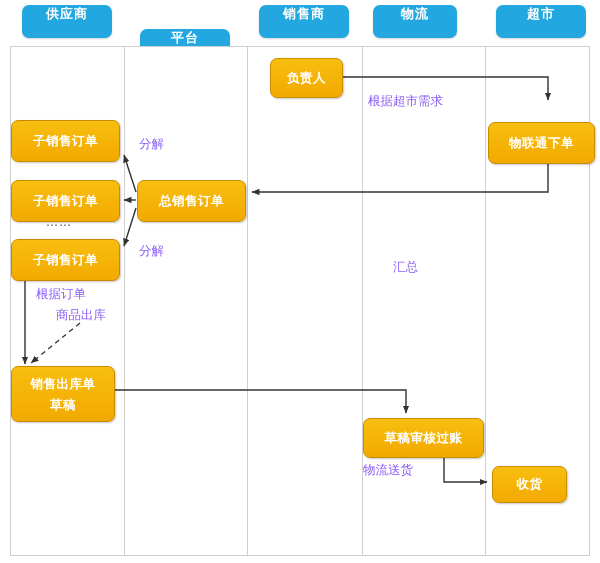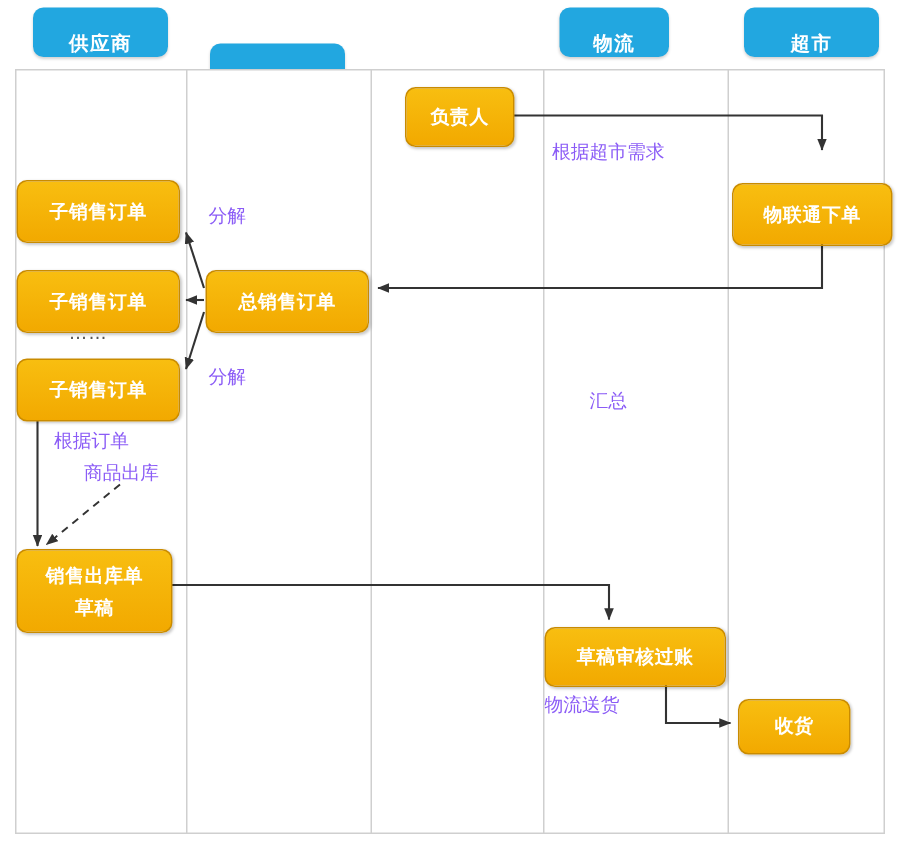--- a/index.html
+++ b/index.html
@@ -6,21 +6,21 @@
   body{font-family:"DejaVu Sans","Liberation Sans",sans-serif;}
   #stage{position:relative;width:600px;height:563px;background:#ffffff;overflow:hidden;}
 
   
   .lane-frame{position:absolute;left:10px;top:46px;width:580px;height:510px;
               border:1px solid #cfcfcf;box-sizing:border-box;background:#fff;}
   .lane-div{position:absolute;top:46px;width:1px;height:510px;background:#cfcfcf;}
 
   
   .hdr{position:absolute;height:33px;background:#22A7E0;border-radius:7px;
-       display:flex;align-items:flex-end;justify-content:center;
+       display:flex;align-items:flex-start;justify-content:center;
        color:#ffffff;font-size:13px;font-weight:bold;letter-spacing:1px;
        box-shadow:0 1px 2px rgba(0,0,0,.18);}
 
   
   .box{position:absolute;background:#F5B400;
        background:linear-gradient(180deg,#F8BE10 0%,#F2A900 100%);
        border:1px solid #C98B00;border-radius:7px;
        display:flex;flex-direction:column;align-items:center;justify-content:center;
        color:#ffffff;font-size:12.5px;font-weight:bold;letter-spacing:.5px;
        box-shadow:1px 1px 2px rgba(0,0,0,.22);text-align:center;line-height:1.45;}
@@ -38,21 +38,24 @@
 <body>
 
 <div id="stage">
 
   <div class="hdr" style="left:22px;top:5px;width:90px;">
     <span>供应商</span>
   </div>
   <div class="hdr" style="left:140px;top:5px;width:90px;margin-top:24px;">
     <span>平台</span>
   </div>
-  <div class="hdr" style="left:373px;top:5px;width:73px;">
+  <div class="hdr" style="left:259px;top:5px;width:90px;">
+    <span>销售商</span>
+  </div>
+  <div class="hdr" style="left:373px;top:5px;width:84px;">
     <span>物流</span>
   </div>
   <div class="hdr" style="left:496px;top:5px;width:90px;">
     <span>超市</span>
   </div>
 
   <div class="lane-frame"></div>
   <div class="lane-div" style="left:124px;"></div>
   <div class="lane-div" style="left:247px;"></div>
   <div class="lane-div" style="left:362px;"></div>

